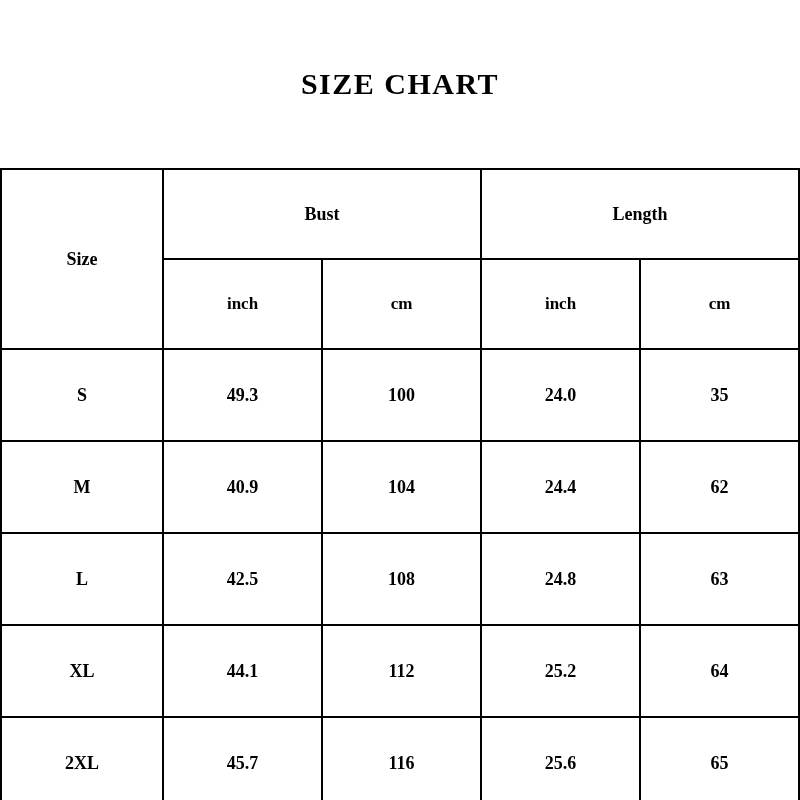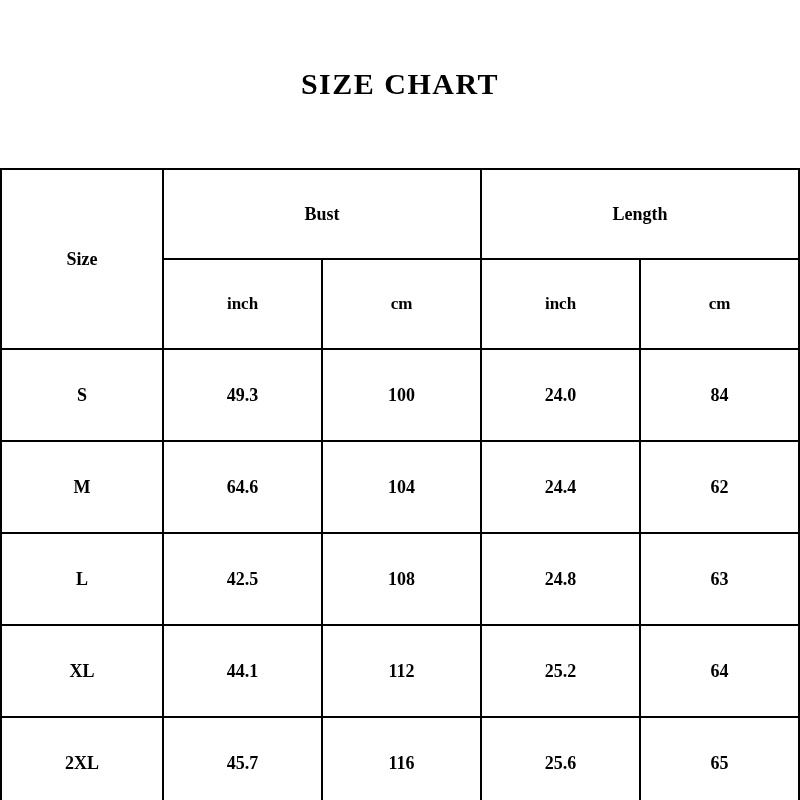--- a/index.html
+++ b/index.html
@@ -92,26 +92,26 @@
         <td class="unit-col">cm</td>
         <td class="unit-col">inch</td>
         <td class="unit-col">cm</td>
       </tr>
 
       <tr class="data-row">
         <td class="size-col">S</td>
         <td class="unit-col">49.3</td>
         <td class="unit-col">100</td>
         <td class="unit-col">24.0</td>
-        <td class="unit-col">84</td>
+        <td class="unit-col">35</td>
       </tr>
 
       <tr class="data-row">
         <td class="size-col">M</td>
-        <td class="unit-col">64.6</td>
+        <td class="unit-col">40.9</td>
         <td class="unit-col">104</td>
         <td class="unit-col">24.4</td>
         <td class="unit-col">62</td>
       </tr>
 
       <tr class="data-row">
         <td class="size-col">L</td>
         <td class="unit-col">42.5</td>
         <td class="unit-col">108</td>
         <td class="unit-col">24.8</td>

